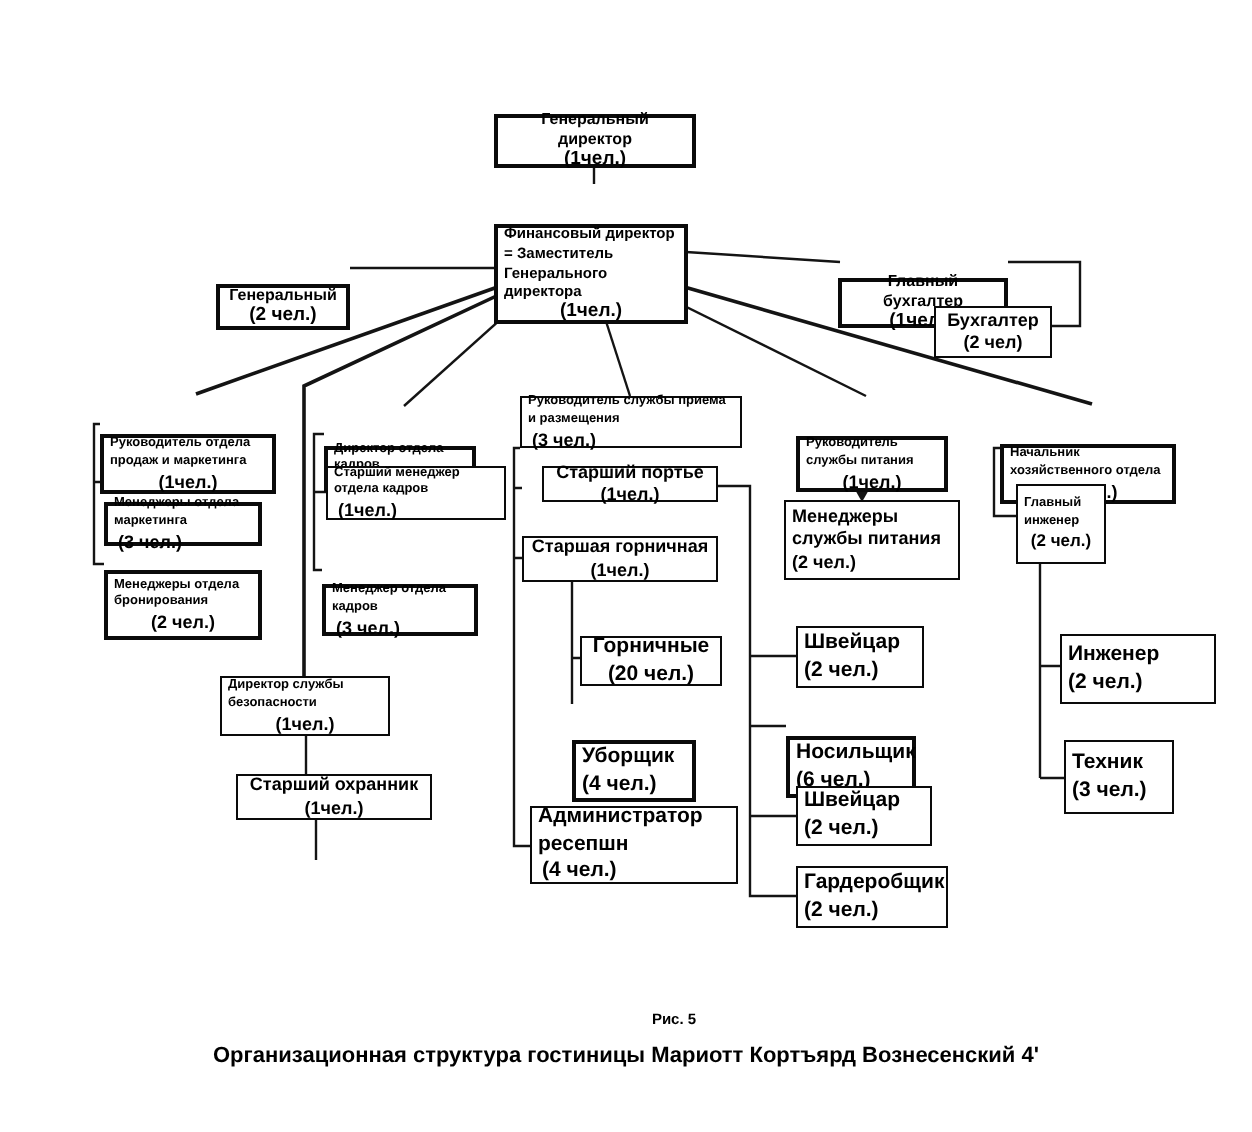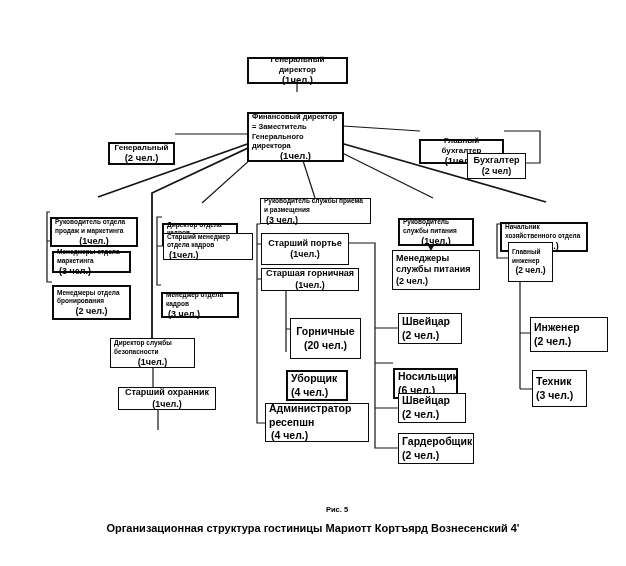--- a/index.html
+++ b/index.html
@@ -120,31 +120,31 @@
   <div class="node sm b2 inline" style="left:161px;top:272px;width:78px;height:26px">
     <span class="t">Менеджер отдела кадров</span>
       <span class="c">(3 чел.)</span>
   </div>
 
   <div class="node sm inline" style="left:260px;top:198px;width:111px;height:26px">
     <span class="t">Руководитель службы приема и размещения</span>
       <span class="c">(3 чел.)</span>
   </div>
 
-  <div class="node lg stack center" style="left:261px;top:233px;width:88px;height:32px">
+  <div class="node lg stack center" style="left:271px;top:233px;width:88px;height:18px">
     <span class="t">Старший портье</span>
     <span class="c">(1чел.)</span>
   </div>
 
   <div class="node lg stack center" style="left:261px;top:268px;width:98px;height:23px">
     <span class="t">Старшая горничная</span>
     <span class="c">(1чел.)</span>
   </div>
 
-  <div class="node xl stack center" style="left:290px;top:318px;width:71px;height:41px">
+  <div class="node xl stack center" style="left:290px;top:318px;width:71px;height:25px">
     <span class="t">Горничные</span>
     <span class="c">(20 чел.)</span>
   </div>
 
   <div class="node xl b2 stack left" style="left:286px;top:350px;width:62px;height:31px">
     <span class="t">Уборщик</span>
     <span class="c">(4 чел.)</span>
   </div>
 
   <div class="node xl inline" style="left:265px;top:403px;width:104px;height:39px">

